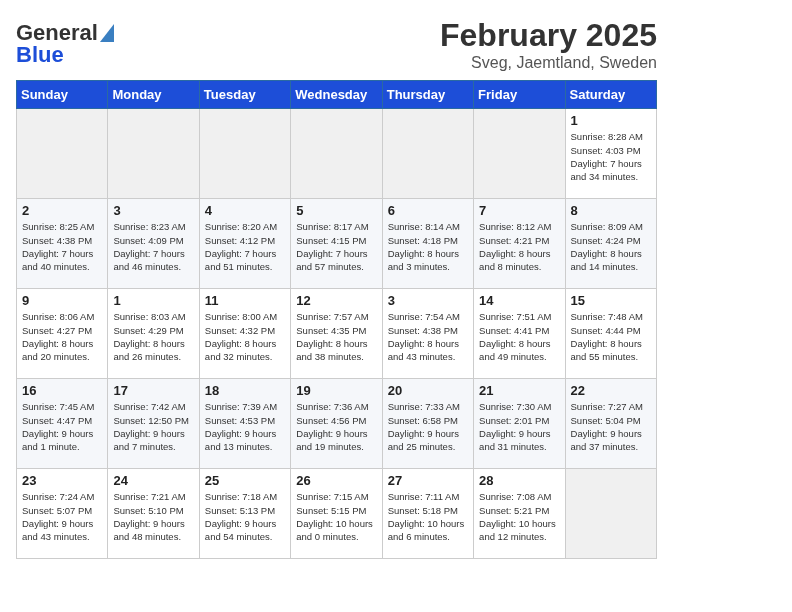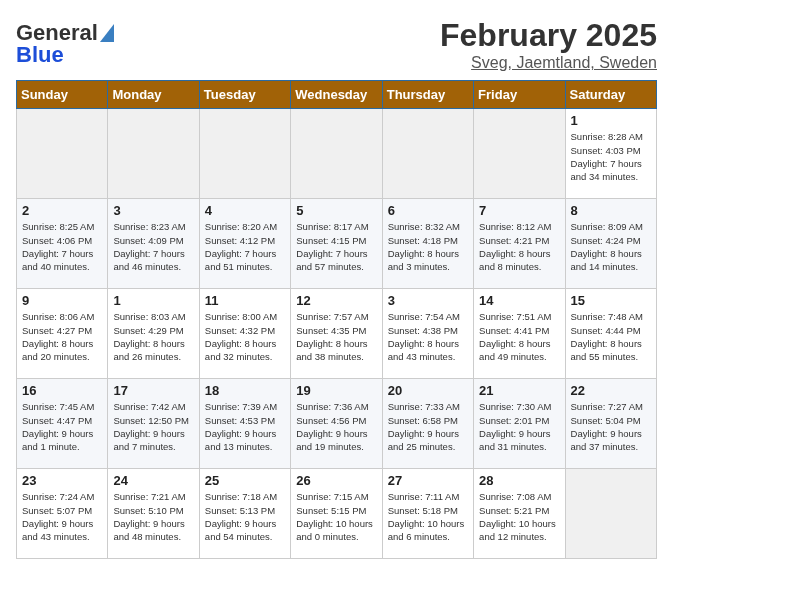--- a/index.html
+++ b/index.html
@@ -42,29 +42,28 @@
     }
     .month-title {
       font-size: 32px;
       font-weight: bold;
       color: #333;
       line-height: 1.2;
     }
     .location-title {
       font-size: 16px;
       color: #555;
-      text-decoration: underline;
     }
     .calendar {
       width: 100%;
       border-collapse: collapse;
       table-layout: fixed;
     }
     .calendar thead th {
-      background: #a16207;
+      background: #1d4ed8;
       color: #fff;
       font-size: 13px;
       font-weight: bold;
       padding: 6px 4px;
       text-align: left;
       border: 1px solid #2a6aa1;
     }
     .calendar tbody td {
       border: 1px solid #ccc;
       vertical-align: top;
@@ -133,21 +132,21 @@
             <span class="day-number">1</span>
             <div class="day-info">Sunrise: 8:28 AM
 Sunset: 4:03 PM
 Daylight: 7 hours and 34 minutes.</div>
           </td>
         </tr>
         <tr>
           <td>
             <span class="day-number">2</span>
             <div class="day-info">Sunrise: 8:25 AM
-Sunset: 4:06 PM
+Sunset: 4:38 PM
 Daylight: 7 hours and 40 minutes.</div>
           </td>
           <td>
             <span class="day-number">3</span>
             <div class="day-info">Sunrise: 8:23 AM
 Sunset: 4:09 PM
 Daylight: 7 hours and 46 minutes.</div>
           </td>
           <td>
             <span class="day-number">4</span>
@@ -156,21 +155,21 @@
 Daylight: 7 hours and 51 minutes.</div>
           </td>
           <td>
             <span class="day-number">5</span>
             <div class="day-info">Sunrise: 8:17 AM
 Sunset: 4:15 PM
 Daylight: 7 hours and 57 minutes.</div>
           </td>
           <td>
             <span class="day-number">6</span>
-            <div class="day-info">Sunrise: 8:32 AM
+            <div class="day-info">Sunrise: 8:14 AM
 Sunset: 4:18 PM
 Daylight: 8 hours and 3 minutes.</div>
           </td>
           <td>
             <span class="day-number">7</span>
             <div class="day-info">Sunrise: 8:12 AM
 Sunset: 4:21 PM
 Daylight: 8 hours and 8 minutes.</div>
           </td>
           <td>

